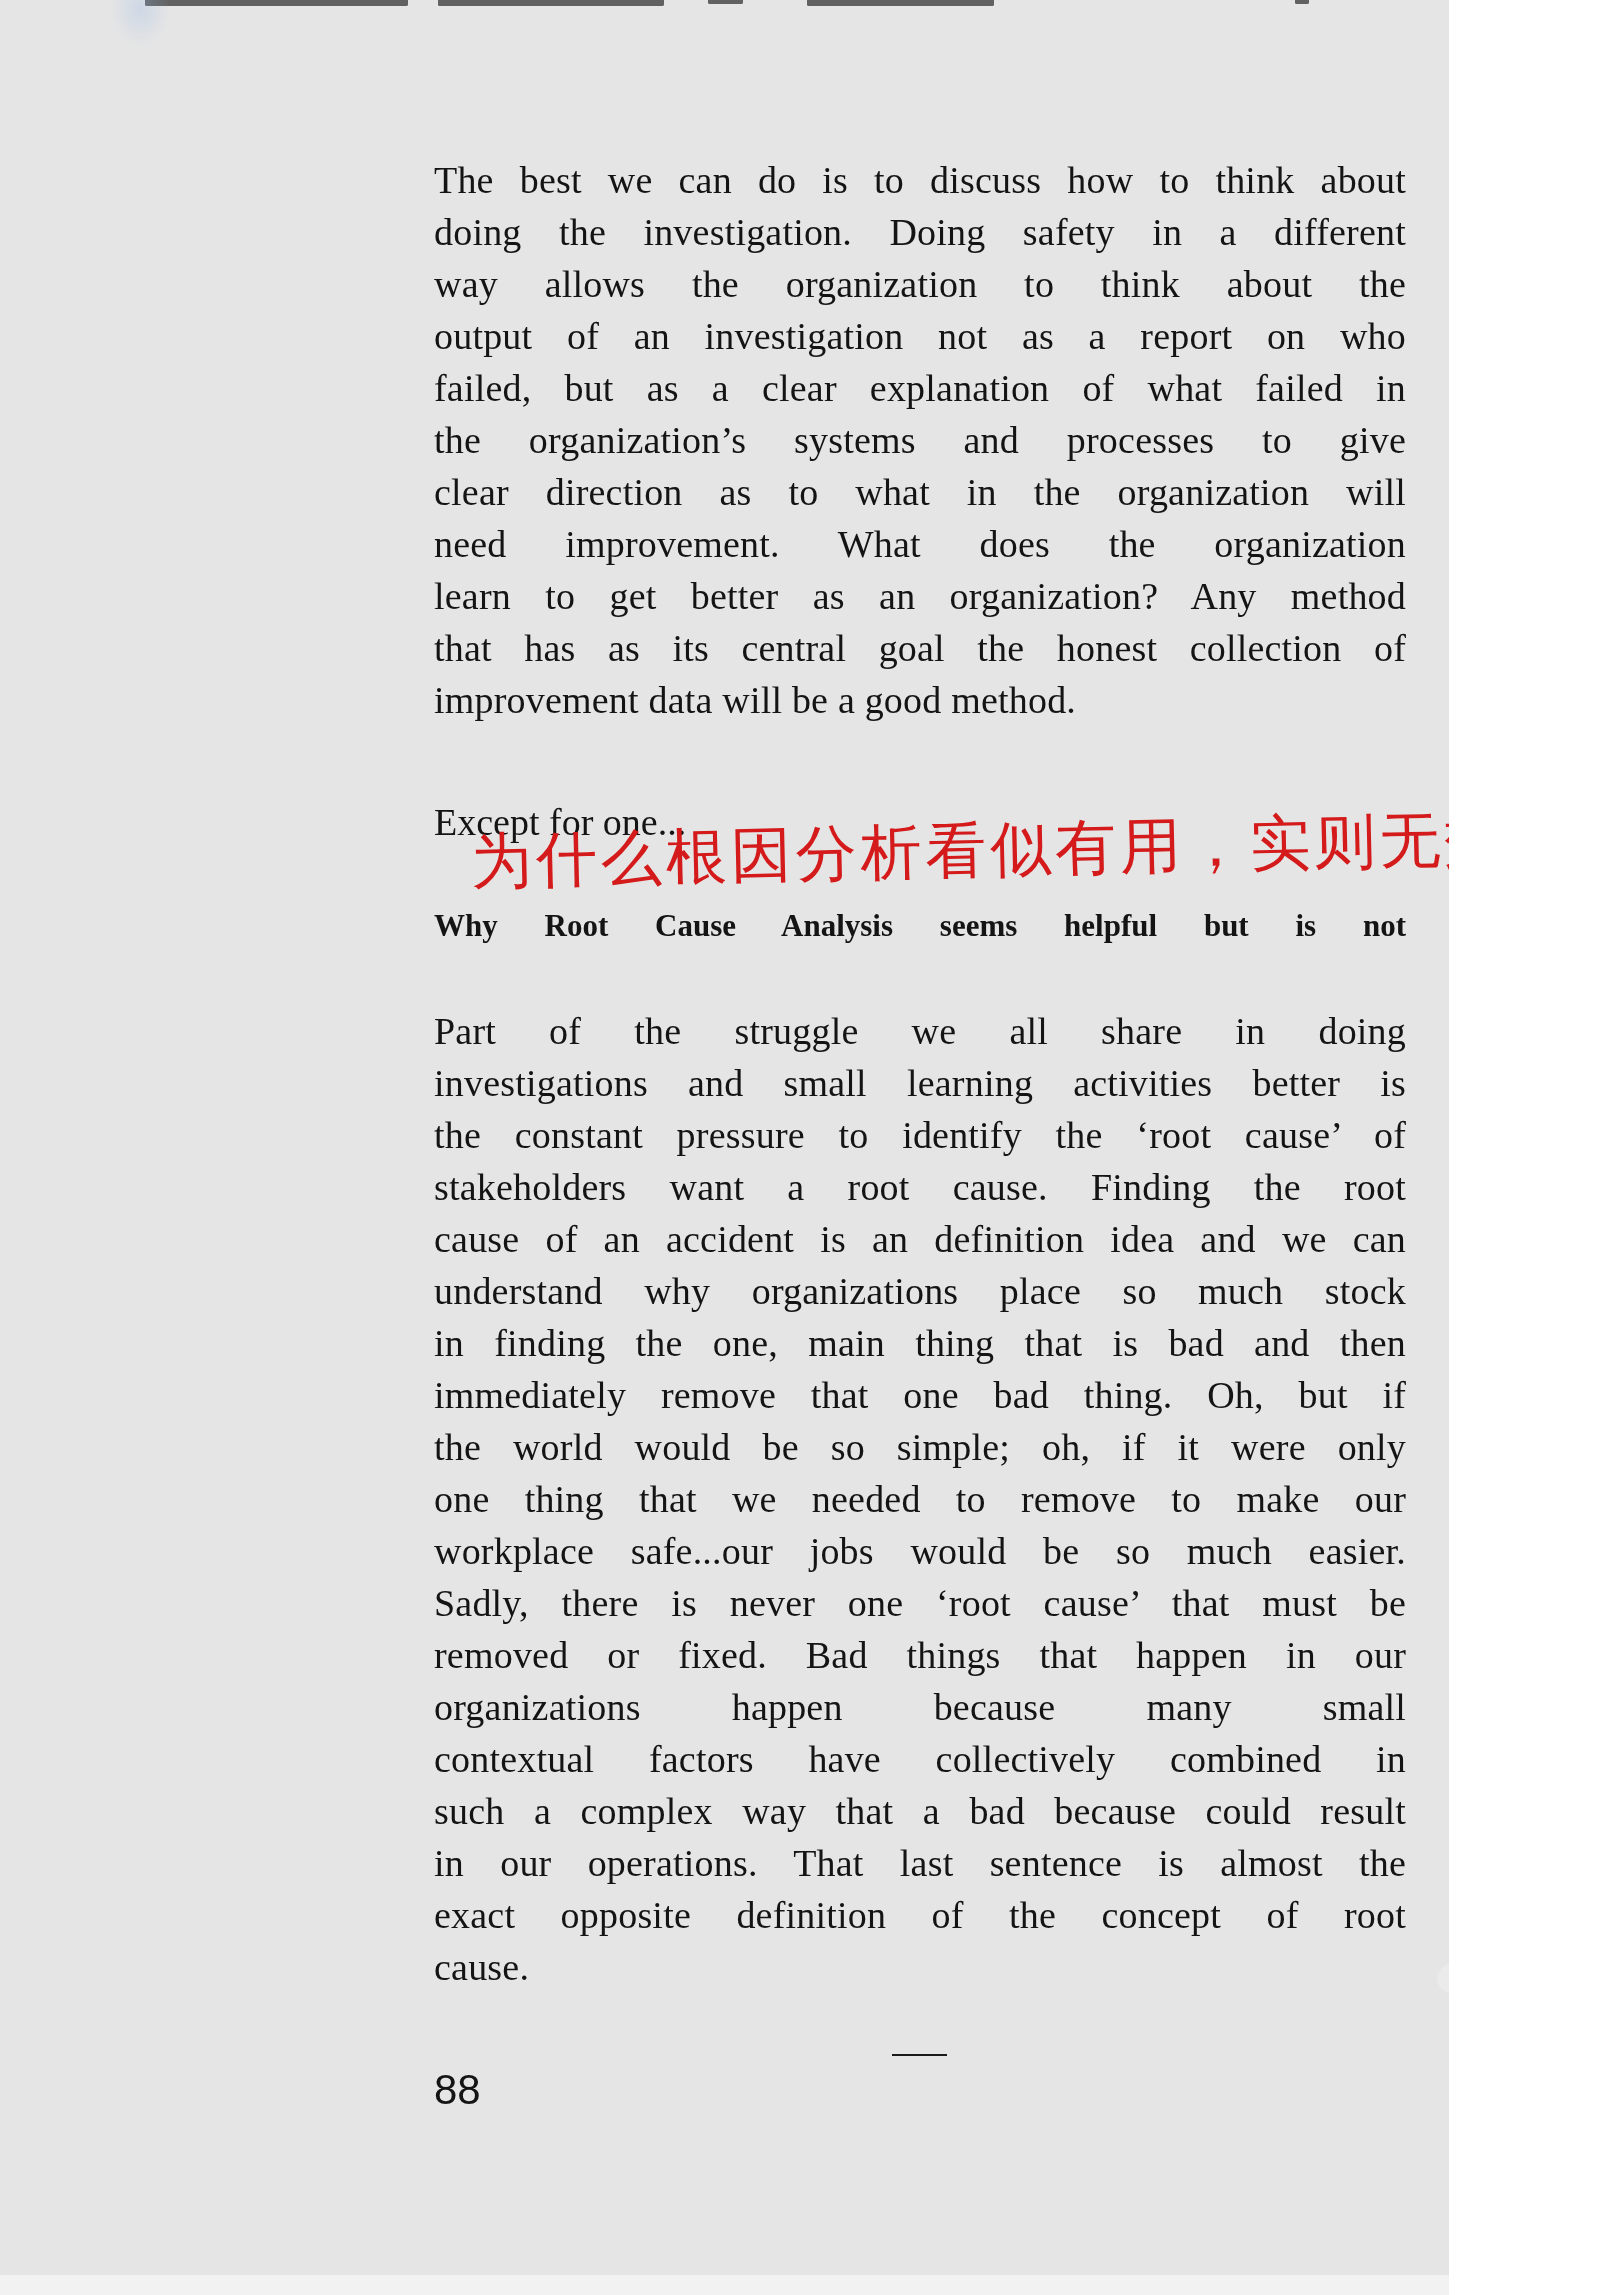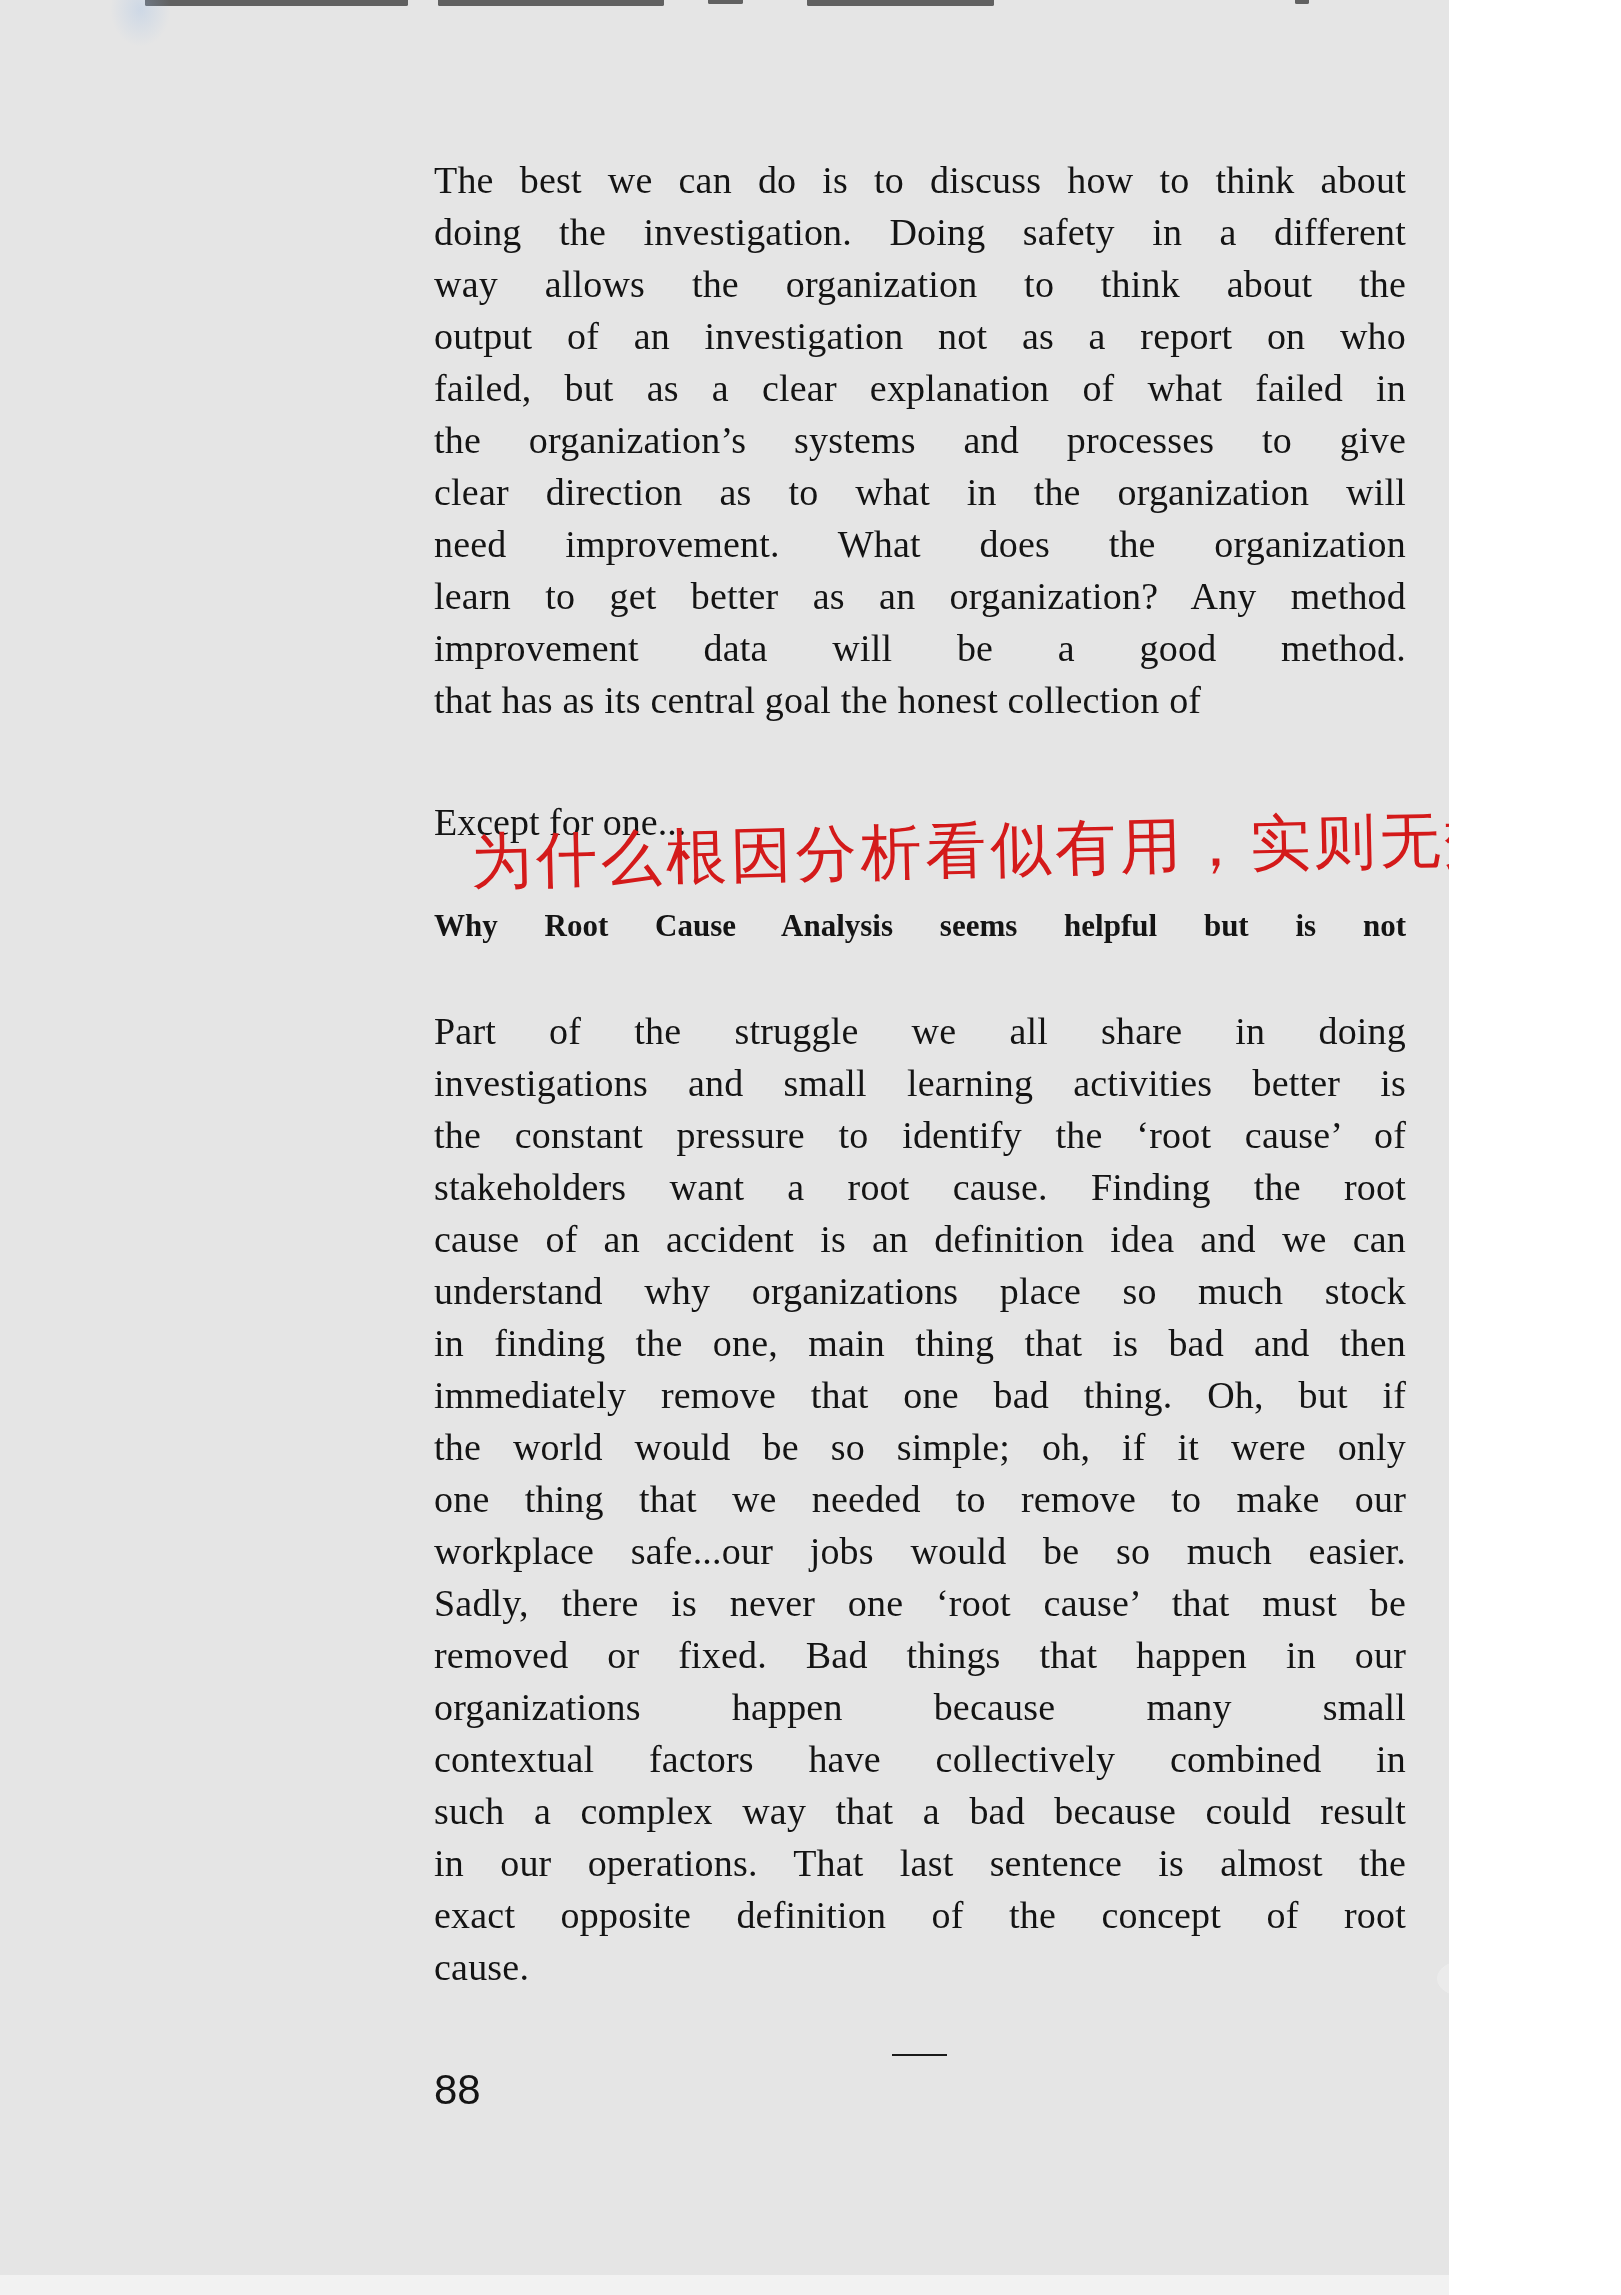--- a/index.html
+++ b/index.html
@@ -91,22 +91,22 @@
   <div id="para1" class="block body-text para">
       <div class="tline">The best we can do is to discuss how to think about</div>
       <div class="tline">doing the investigation.  Doing safety in a different</div>
       <div class="tline">way allows the organization to think about the</div>
       <div class="tline">output of an investigation not as a report on who</div>
       <div class="tline">failed, but as a clear explanation of what failed in</div>
       <div class="tline">the organization’s systems and processes to give</div>
       <div class="tline">clear direction as to what in the organization will</div>
       <div class="tline">need improvement.  What does the organization</div>
       <div class="tline">learn to get better as an organization?  Any method</div>
+      <div class="tline">that has as its central goal the honest collection of</div>
       <div class="tline">improvement data will be a good method.</div>
-      <div class="tline">that has as its central goal the honest collection of</div>
     </div>
 
   <div id="interlude" class="block">Except for one...</div>
 
   <div id="annotation">为什么根因分析看似有用，实则无效.</div>
 
   <div id="heading" class="block">Why Root Cause Analysis seems helpful but is not</div>
 
   <div id="para2" class="block body-text para">
       <div class="tline">Part of the struggle we all share in doing</div>

